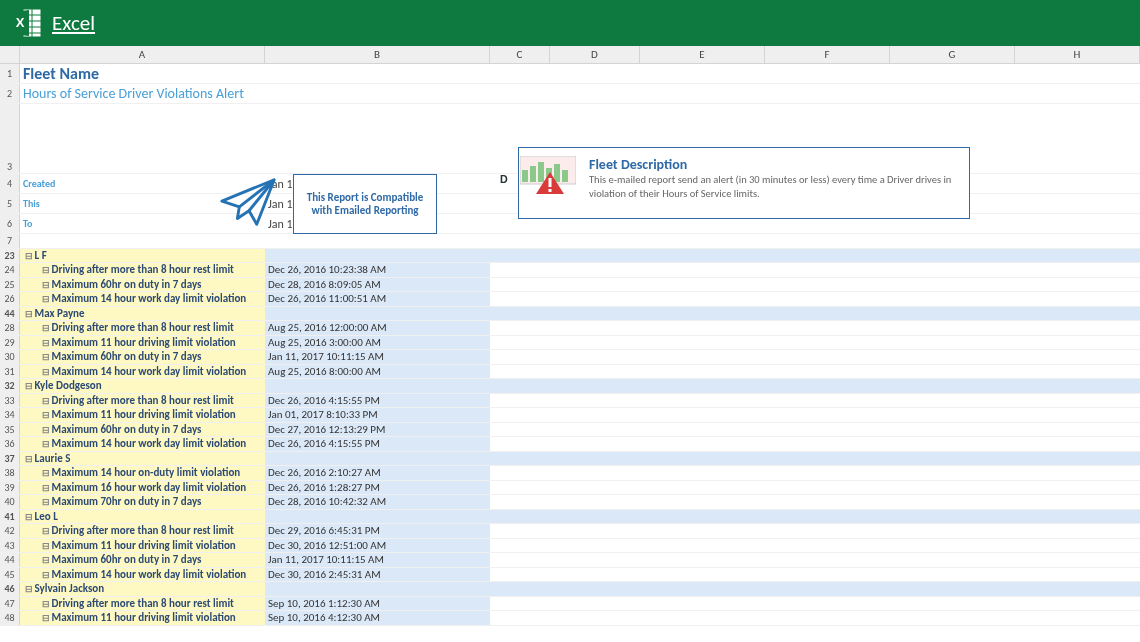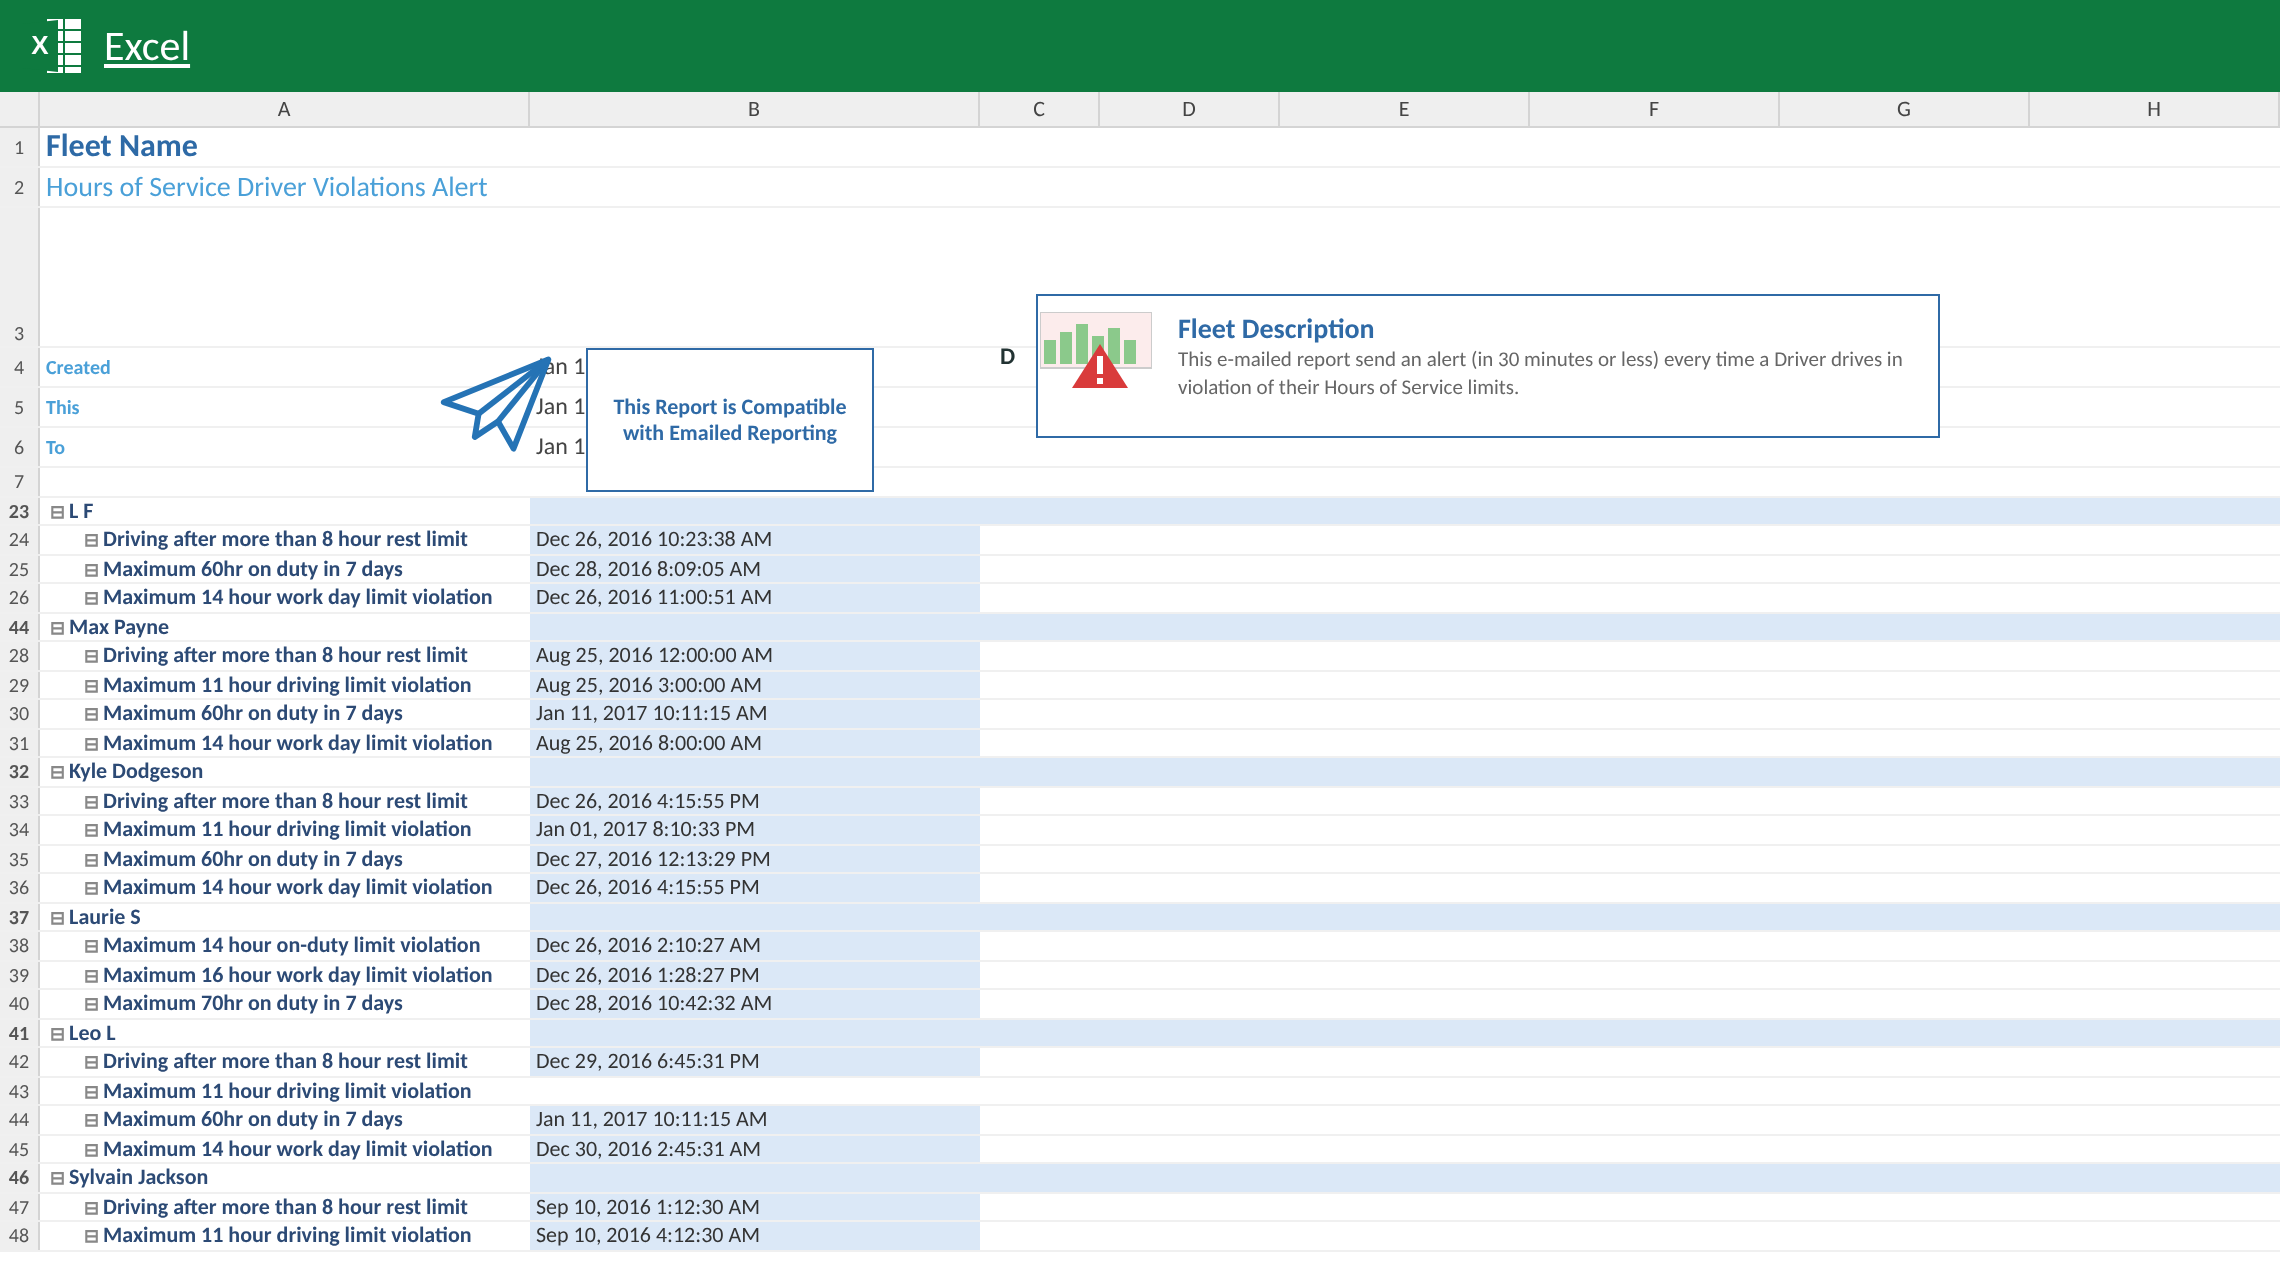--- a/index.html
+++ b/index.html
@@ -21,35 +21,35 @@
 .rownum { width: 20px; background: #efefef; border-right: 1px solid #d4d4d4; text-align: center; color: #555; font-size: 10px; line-height: 14px; }
 .row.tall .rownum { line-height: 20px; }
 .cell { overflow: visible; white-space: nowrap; padding: 0 3px; line-height: 14px; }
 .row.tall .cell { line-height: 20px; }
 
 .title-txt { color: #2e6aa6; font-weight: bold; font-size: 16px; }
 .subtitle-txt { color: #4aa0d8; font-size: 14px; }
 .metalabel { color: #4aa0d8; font-size: 10px; font-weight: bold; }
 .metaval { color: #444; font-size: 12px; }
 
-.badge { position: absolute; left: 293px; top: 110px; width: 144px; height: 72px; border: 1px solid #2f6aa6; background: #fff; color: #2f6aa6; font-size: 11px; text-align: center; display: flex; align-items: center; justify-content: center; padding: 4px; font-weight: bold; }
+.badge { position: absolute; left: 293px; top: 110px; width: 144px; height: 60px; border: 1px solid #2f6aa6; background: #fff; color: #2f6aa6; font-size: 11px; text-align: center; display: flex; align-items: center; justify-content: center; padding: 4px; font-weight: bold; }
 .plane { position: absolute; left: 218px; top: 108px; }
 
 .descbox { position: absolute; left: 518px; top: 83px; width: 452px; height: 72px; border: 1px solid #2f6aa6; background: #fff; padding: 8px 10px 8px 70px; }
 .descbox .dt { color: #2f6aa6; font-size: 14px; font-weight: 600; }
 .descbox .db { color: #666; font-size: 10.5px; line-height: 1.3; }
 .desc-d { position: absolute; left: 500px; top: 108px; font-weight: bold; font-size: 12px; color: #233; }
 .descimg { position: absolute; left: 520px; top: 92px; }
 
 .drv { background: #dbe8f7; font-weight: bold; color: #2c4a75; }
 .drv .cell { padding-left: 5px; }
 .viol { background: #dbe8f7; font-weight: bold; color: #2c4a75; padding-left: 22px !important; }
 .ts { color: #333; }
 .exp { color: #888; font-size: 9px; margin-right: 2px; }
-.hlA { background: #ffffff; }
+.hlA { background: #fef9c3; }
 .hlB { background: #dbe8f7; }
 
 .rowrel { position: relative; }
 </style>
 </head>
 <body>
 
 <div class="titlebar">
   <div class="excel-logo">
     <svg width="34" height="34" viewBox="0 0 34 34">
@@ -210,20 +210,21 @@
     <div class="cell cB hlB"></div>
   </div>
         <div class="row">
       <div class="rownum">42</div>
       <div class="cell cA viol hlA"><span class="exp">⊟</span>Driving after more than 8 hour rest limit</div>
       <div class="cell cB ts hlB">Dec 29, 2016 6:45:31 PM</div>
     </div>
         <div class="row">
       <div class="rownum">43</div>
       <div class="cell cA viol hlA"><span class="exp">⊟</span>Maximum 11 hour driving limit violation</div>
+      <div class="cell cB ts hlB">Dec 30, 2016 12:51:00 AM</div>
     </div>
         <div class="row">
       <div class="rownum">44</div>
       <div class="cell cA viol hlA"><span class="exp">⊟</span>Maximum 60hr on duty in 7 days</div>
       <div class="cell cB ts hlB">Jan 11, 2017 10:11:15 AM</div>
     </div>
         <div class="row">
       <div class="rownum">45</div>
       <div class="cell cA viol hlA"><span class="exp">⊟</span>Maximum 14 hour work day limit violation</div>
       <div class="cell cB ts hlB">Dec 30, 2016 2:45:31 AM</div>

